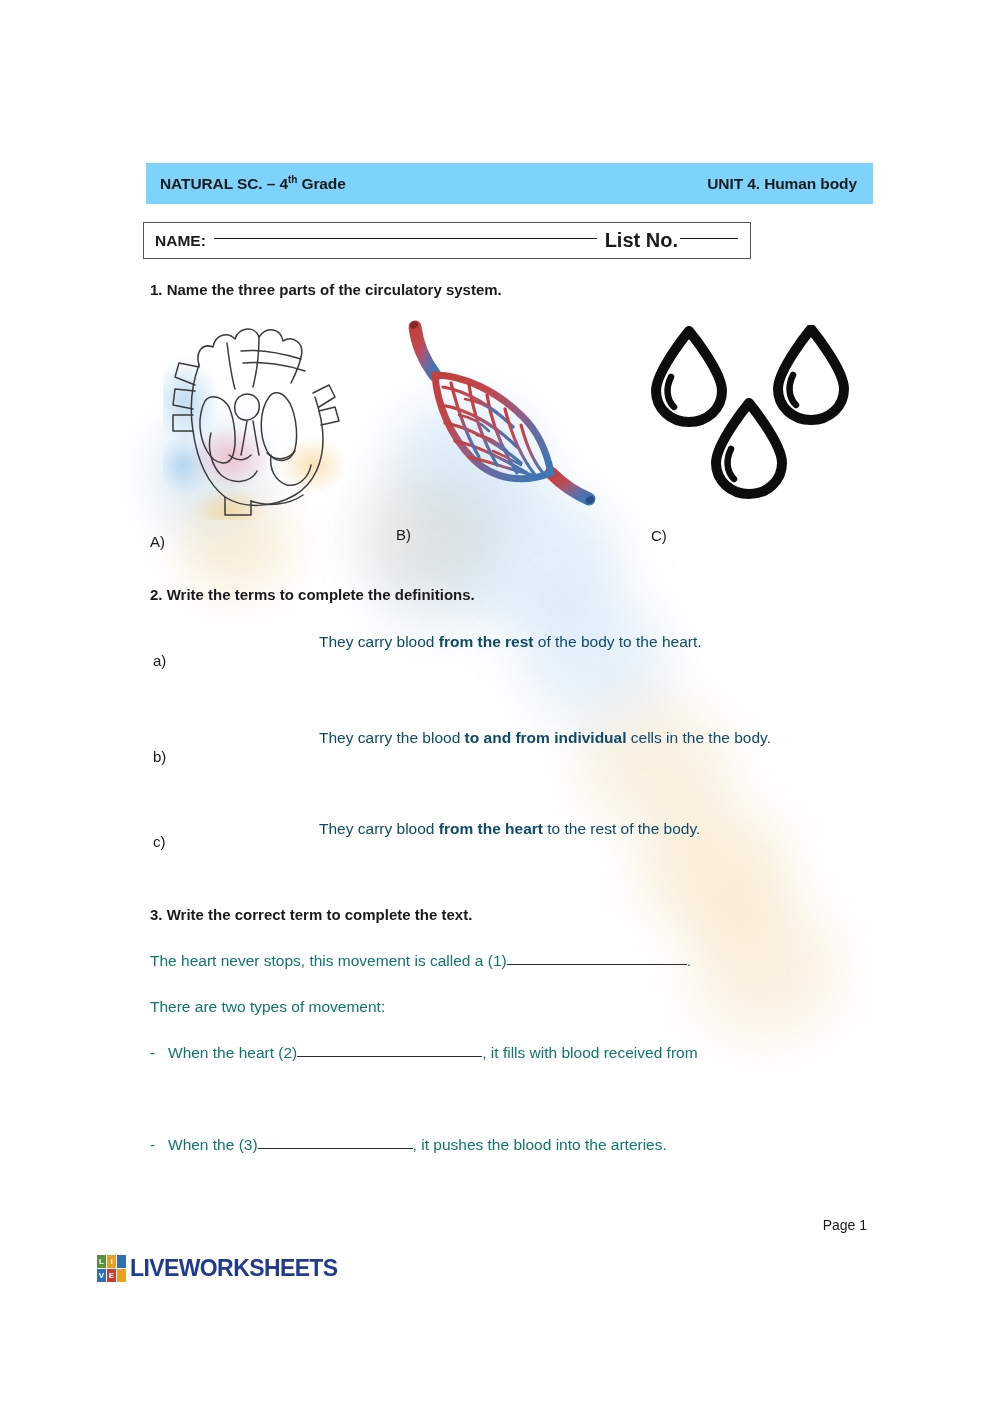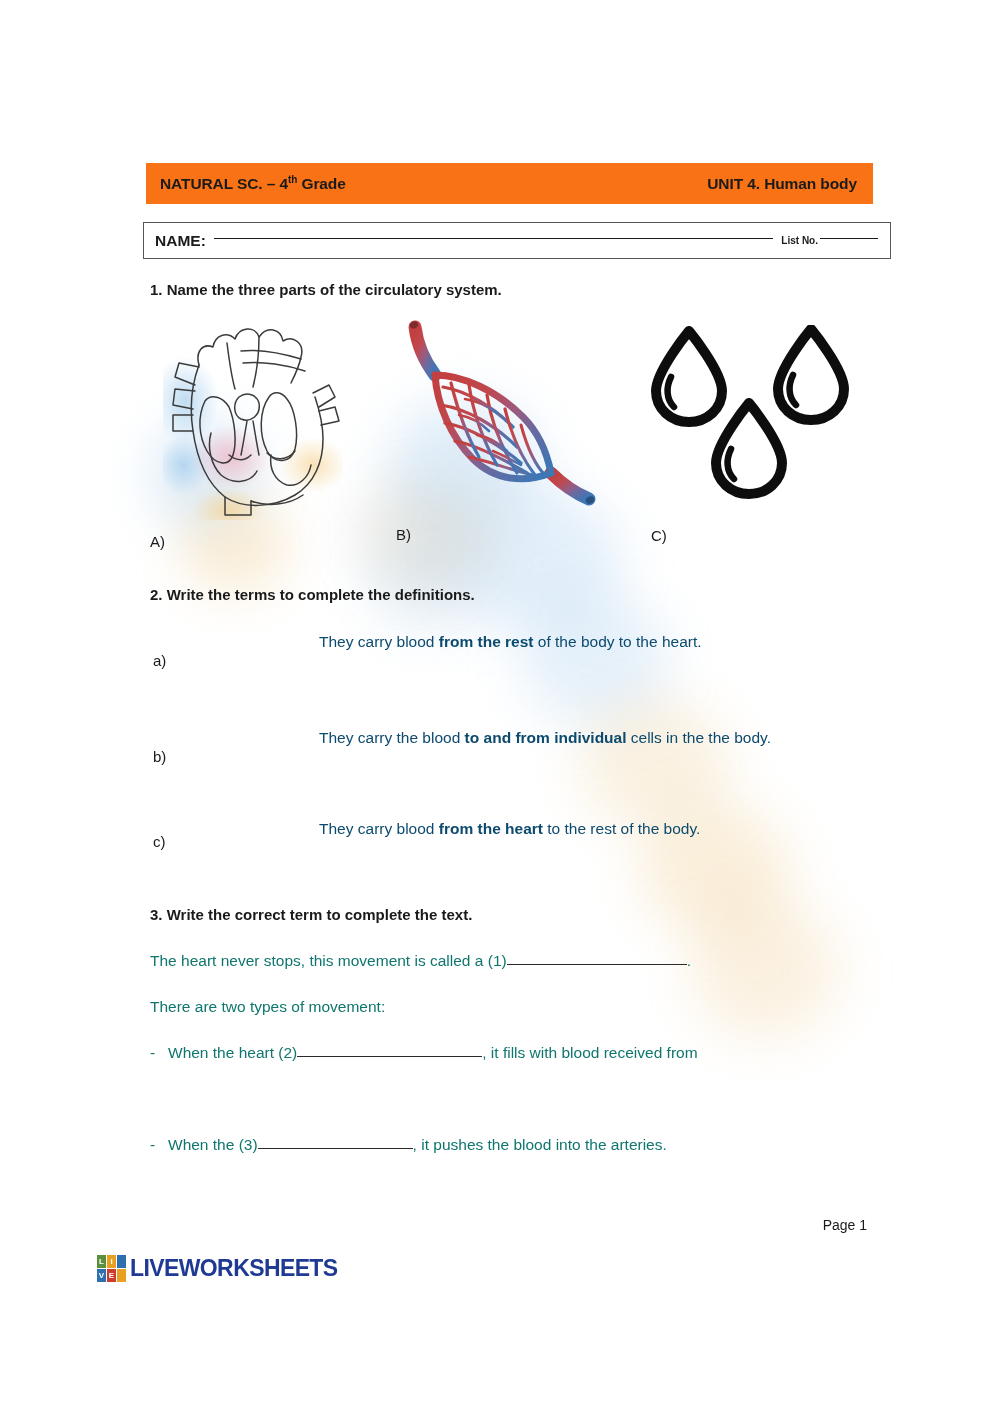--- a/index.html
+++ b/index.html
@@ -84,42 +84,42 @@
     font-size: 10px;
     vertical-align: super;
     line-height: 0;
   }
 
   
   .name-box {
     position: absolute;
     left: 143px;
     top: 222px;
-    width: 748px;
+    width: 608px;
     height: 37px;
     border: 1.4px solid #565656;
     background: #ffffff;
     box-sizing: border-box;
     display: flex;
     align-items: center;
     padding: 0 12px 0 11px;
   }
   .name-label {
     font-size: 15.5px;
     font-weight: bold;
     white-space: nowrap;
   }
   .name-rule {
     flex: 1;
     height: 0;
     border-bottom: 1.6px solid #1a1a1a;
     margin: 0 8px 4px 8px;
   }
   .list-label {
-    font-size: 10px;
+    font-size: 20px;
     font-weight: bold;
     white-space: nowrap;
   }
   .list-rule {
     width: 58px;
     height: 0;
     border-bottom: 1.6px solid #1a1a1a;
     margin: 0 0 4px 2px;
   }
 
@@ -269,21 +269,21 @@
     <div class="wm-blob wm-b1"></div>
     <div class="wm-blob wm-b2"></div>
     <div class="wm-blob wm-b3"></div>
     <div class="wm-blob wm-b4"></div>
     <div class="wm-blob wm-b5"></div>
     <div class="wm-blob wm-b6"></div>
   </div>
 
   <div class="content">
 
-    <div class="header-bar" style="background: #f97316;">
+    <div class="header-bar" style="background: #7dd3fc;">
       <span class="header-left"><span>NATURAL SC. – 4</span><sup>th</sup><span> Grade</span></span>
       <span>UNIT 4. Human body</span>
     </div>
 
     <div class="name-box">
       <span class="name-label">NAME:</span>
       <span class="name-rule"></span>
       <span class="list-label">List No.</span>
       <span class="list-rule"></span>
     </div>

